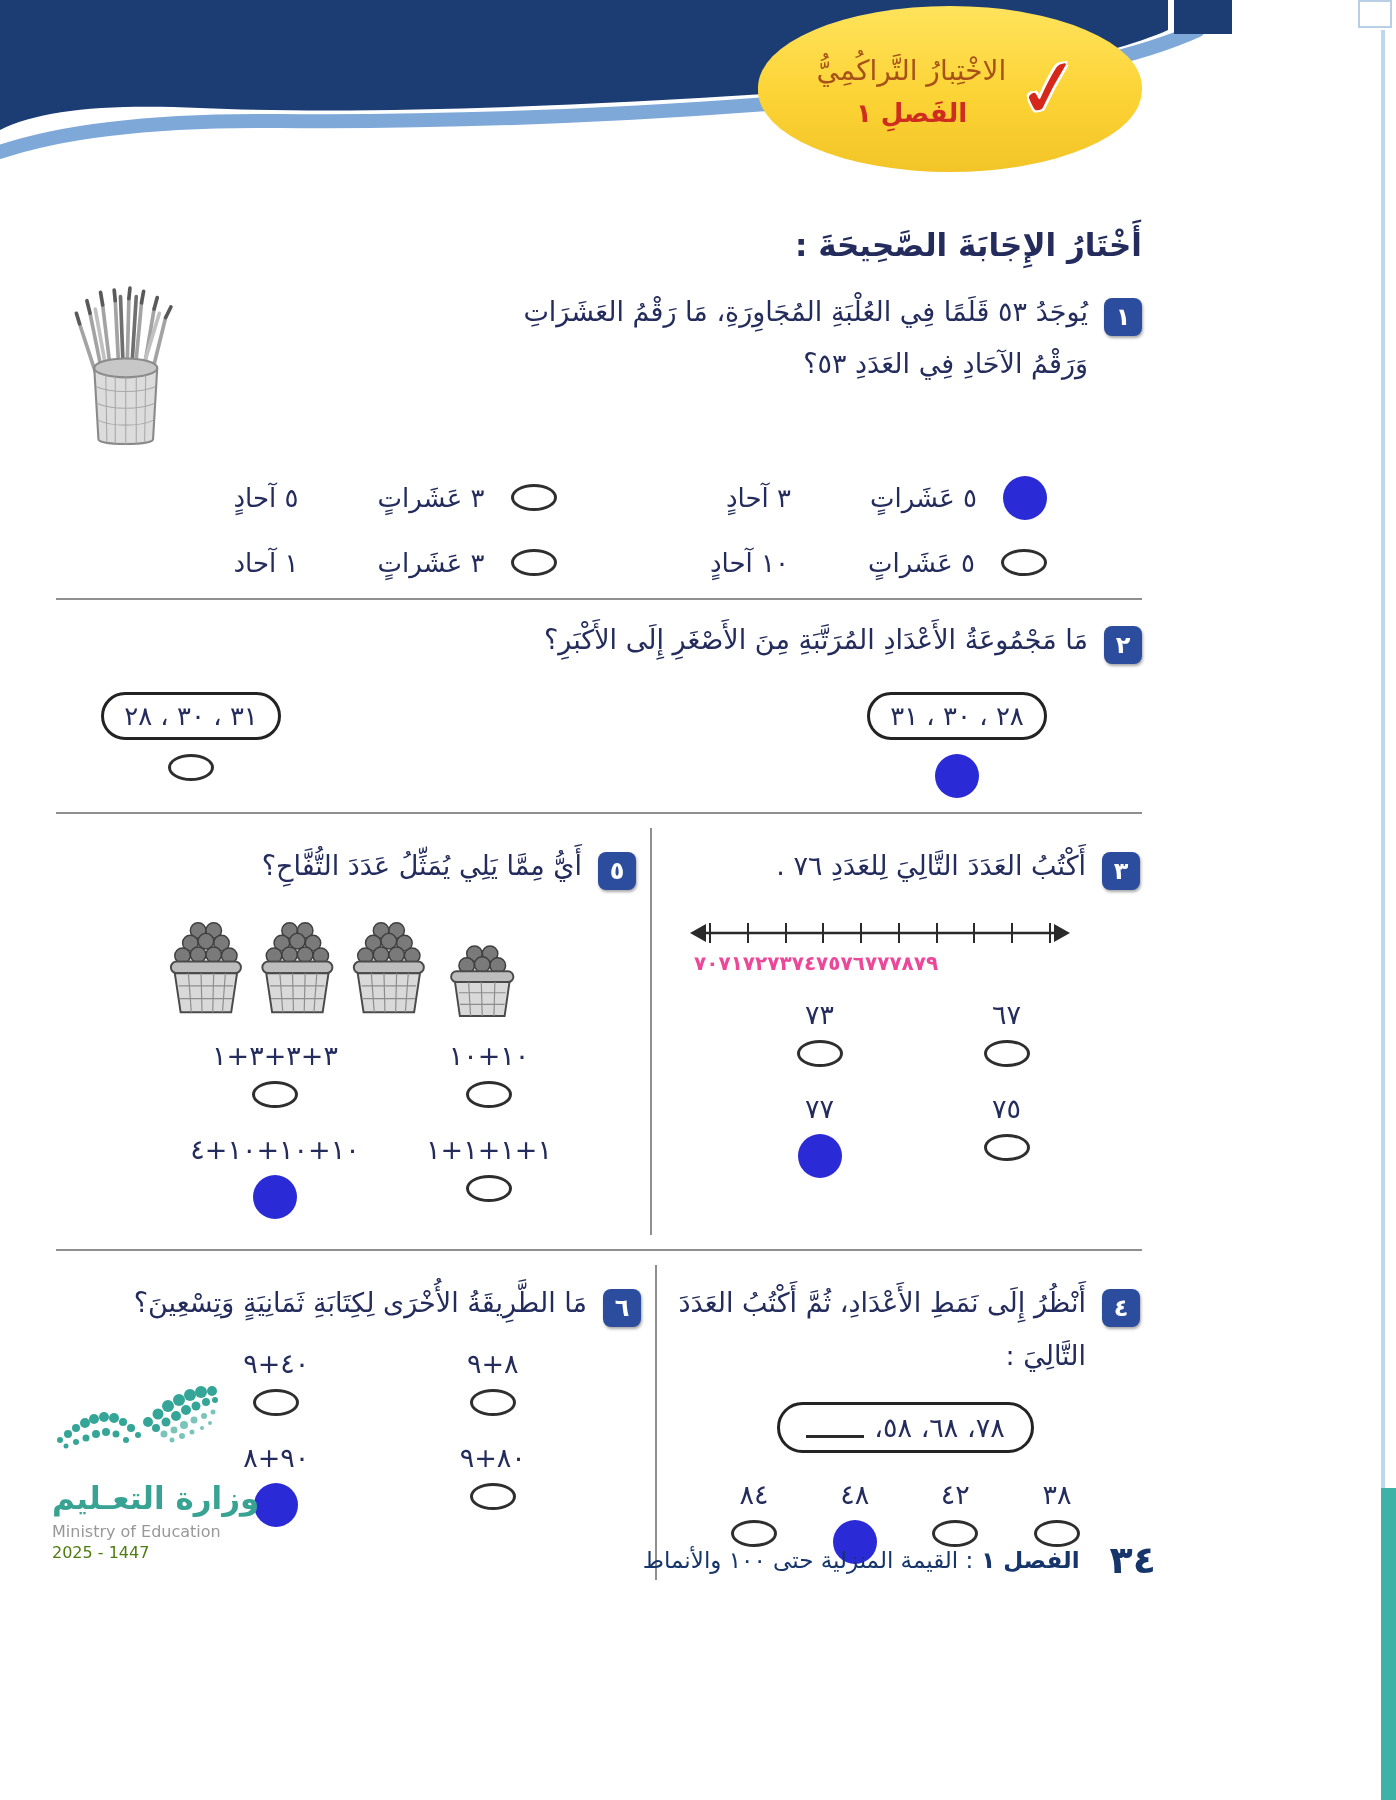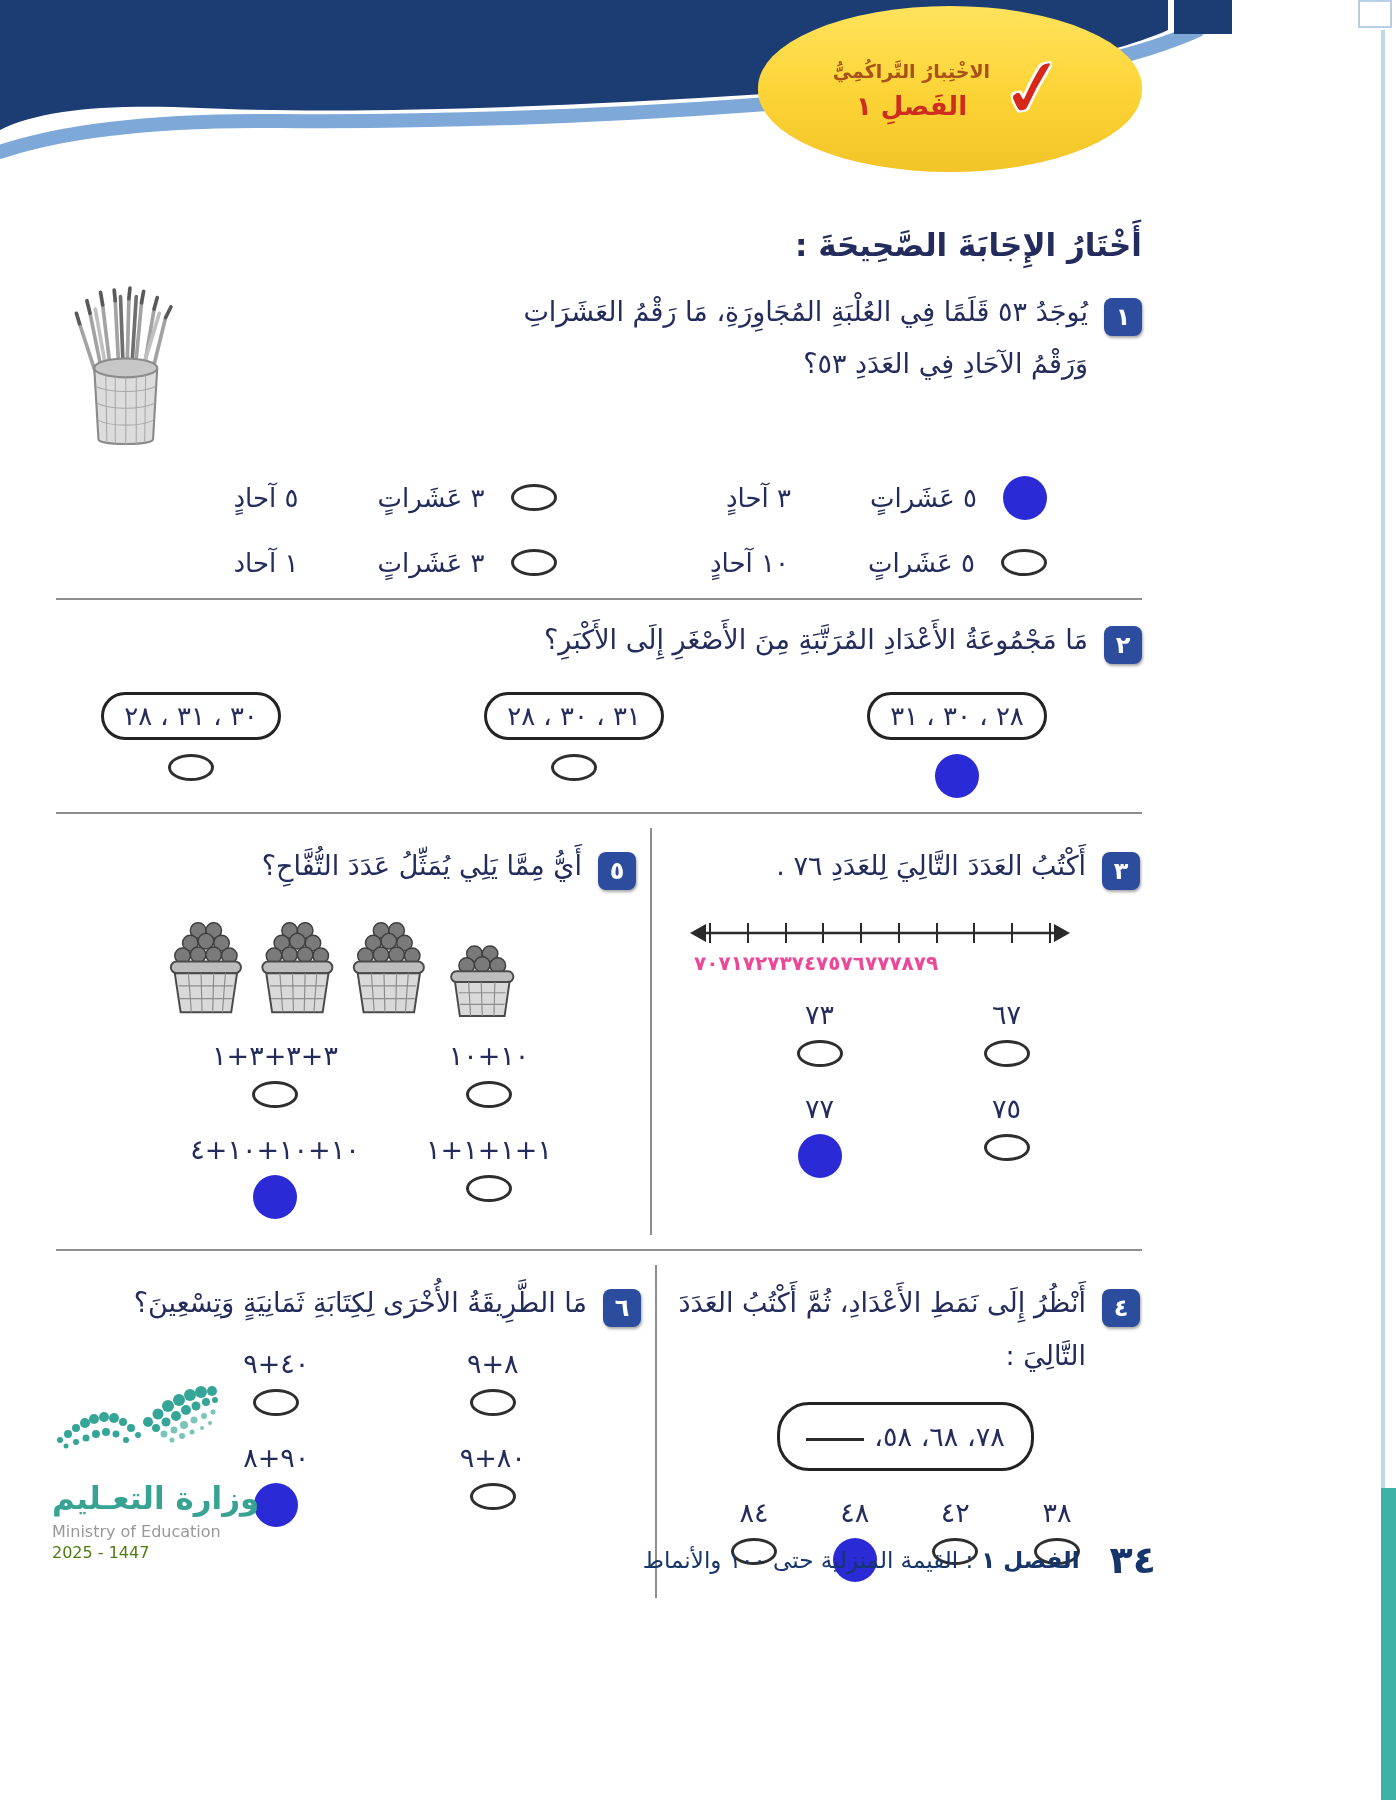--- a/index.html
+++ b/index.html
@@ -14,21 +14,21 @@
   .edge-line { position:absolute; top:30px; right:11px; width:4px; height:1458px; background:#bdd8ea; z-index:0; }
   .teal-strip { position:absolute; top:1488px; right:0; width:15px; height:312px; background:#3eb2a7; z-index:0; }
 
   .yellow-badge { position:absolute; top:6px; right:254px; width:384px; height:166px;
     background:linear-gradient(180deg,#ffe35c 0%,#fcd335 55%,#f2c427 100%);
     border-radius:200px / 85px; display:flex; align-items:center; justify-content:center;
     gap:10px; padding:0 24px; z-index:3; }
   .check-glyph { font-size:80px; font-weight:bold; color:#d5281b; line-height:1; transform:rotate(-8deg);
     text-shadow:2px 2px 0 #fff,-2px -2px 0 #fff,2px -2px 0 #fff,-2px 2px 0 #fff; }
   .badge-text { text-align:center; }
-  .badge-title { font-size:19px; font-weight:bold; color:#a8521a; line-height:1.5; }
+  .badge-title { font-size:28px; font-weight:normal; color:#a8521a; line-height:1.5; }
   .badge-subtitle { font-size:26px; font-weight:bold; color:#cf2d1f; margin-top:6px; }
 
   
   .content { position:absolute; top:178px; right:254px; left:56px; z-index:2;margin-top:41px; }
   .instruction { font-size:31px; font-weight:bold; color:#232c5c; margin-bottom:14px; line-height:1.7; }
 
   .q-head { display:flex; align-items:flex-start; gap:16px; }
   .qnum { flex:0 0 38px; height:38px; background:#2c4c9e; color:#fff; font-size:24px; font-weight:bold;
     display:flex; align-items:center; justify-content:center; border-radius:8px; margin-top:12px;
     box-shadow:1px 2px 3px rgba(0,0,0,.35); }
@@ -65,22 +65,22 @@
     padding:0 14px; font-size:20px; color:#ec4899; margin-top:0;font-weight:bold; }
 
   .stack-options { display:grid; grid-template-columns:1fr 1fr; row-gap:26px; margin:24px 40px 0 60px; justify-items:center; }
   .stack-option { display:flex; flex-direction:column; align-items:center; gap:10px; font-size:27px; color:#232c5c; }
   .stack-option .opt-label { white-space:nowrap; }
 
   .q5 .stack-options, .q6 .stack-options { margin:18px 40px 0 110px; }
 
   .baskets-fig { display:flex; justify-content:center; margin:14px 0 0; }
 
-  .pattern-pill { display:flex; gap:10px; border:3px solid #232323; border-radius:32px;
-    padding:16px 26px; width:fit-content; margin:20px auto 26px; font-size:27px; color:#232c5c; }
+  .pattern-pill { display:flex; align-items:center; gap:10px; border:3px solid #232323; border-radius:32px;
+    padding:7px 26px; width:fit-content; margin:20px auto 26px; font-size:27px; color:#232c5c; }
   .blank-line { width:58px; height:20px; border-bottom:3px solid #2a2a2a; }
   .q4-options { display:flex; justify-content:space-between; margin:0 60px 0 60px; }
 
   
   .ministry { position:absolute; left:52px; top:1362px; width:210px; direction:ltr; text-align:left; z-index:2; }
   .ministry-ar { font-size:31px; font-weight:bold; color:#38a393; direction:rtl; text-align:left; margin-top:4px; }
   .ministry-en { font-size:16px; color:#989898; margin-top:6px; }
   .ministry-year { font-size:16px; color:#4d7c0f; margin-top:2px; }
 
   .footer-line { position:absolute; top:1538px; right:240px; display:flex; align-items:center; gap:30px; z-index:2; }
@@ -194,24 +194,20 @@
         <div class="qnum">٢</div>
         <p class="q-text">مَا مَجْمُوعَةُ الأَعْدَادِ المُرَتَّبَةِ مِنَ الأَصْغَرِ إِلَى الأَكْبَرِ؟</p>
       </div>
       <div class="q2-options">
         <div class="q2-option">
           <div class="pill">٢٨ ، ٣٠ ، ٣١</div>
           <span class="radio selected"></span>
         </div>
         <div class="q2-option">
           <div class="pill">٣١ ، ٣٠ ، ٢٨</div>
-          <span class="radio"></span>
-        </div>
-        <div class="q2-option">
-          <div class="pill">٣٠ ، ٣١ ، ٢٨</div>
           <span class="radio"></span>
         </div>
       </div>
     </section>
 
     <div class="hdivider"></div>
 
     <div class="two-col">
 
       <section class="col-r q3">

